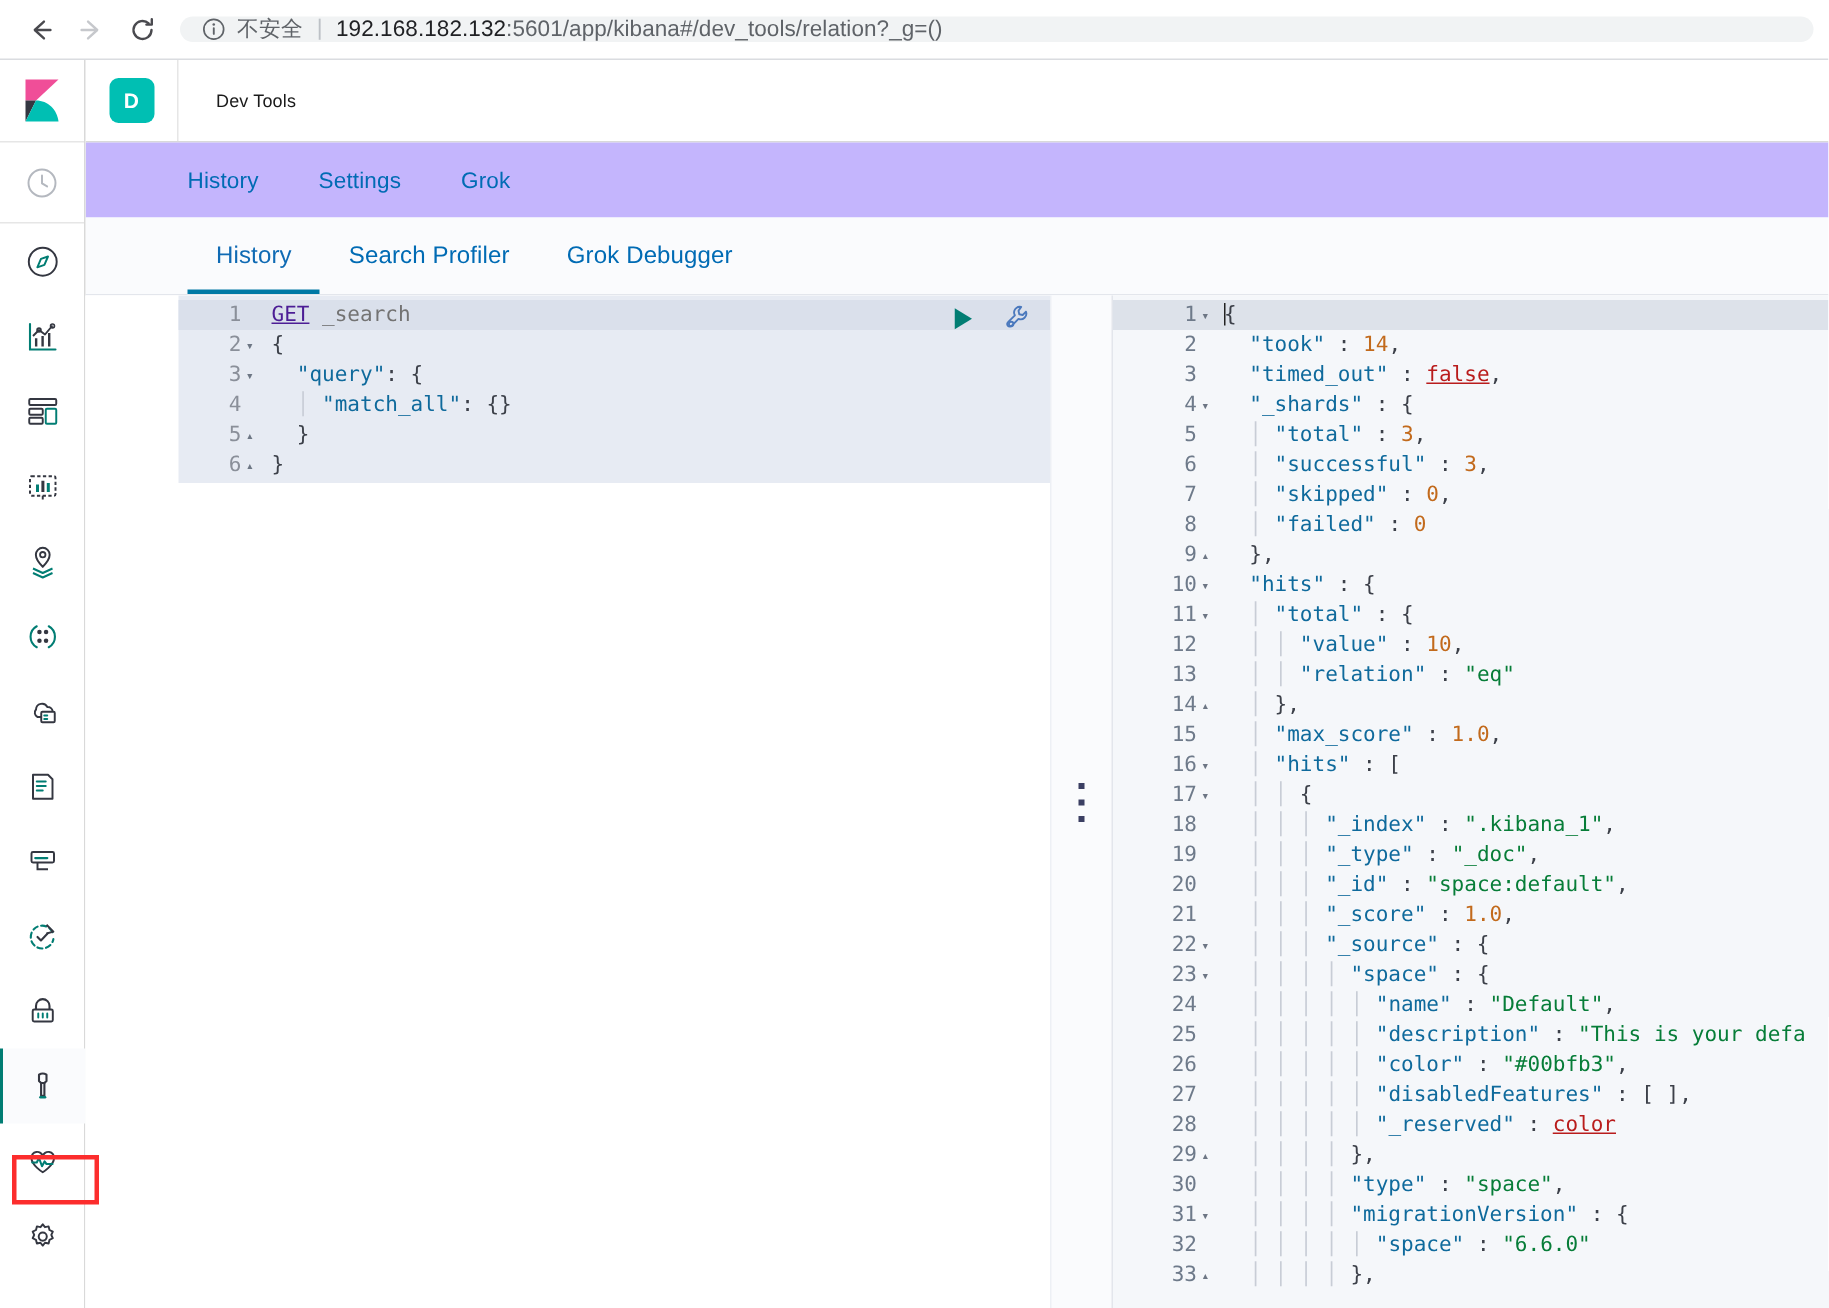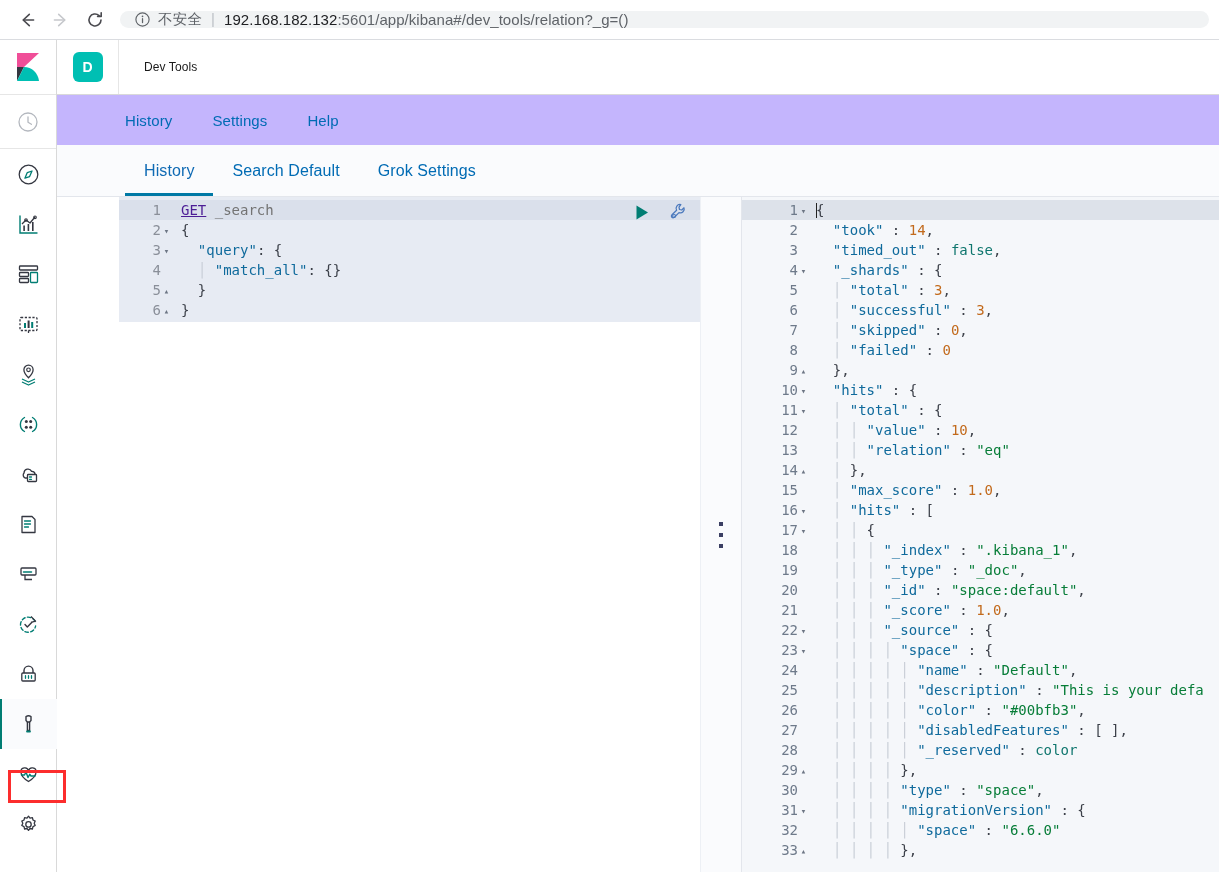--- a/index.html
+++ b/index.html
@@ -226,21 +226,21 @@
   .code { flex: 1 1 auto; color: #1a4a6e; padding-left: 4px; position: relative; }
   .pane-left .code { padding-left: 6px; }
   .ind { color: #c8cdd6; }
 
   
   .k-method { color: #4c1d95; text-decoration: underline; }
   .k-url    { color: #737373; }
   .k-key    { color: #0f6a9c; }
   .k-str    { color: #077d38; }
   .k-num    { color: #c26a1c; }
-  .k-bool   { color: #0f766e; }
+  .k-bool   { color: #b91c1c; text-decoration: underline; }
   .k-punc   { color: #3c4049; }
 
   .cursor {
     display: inline-block; width: 1px; height: 15px;
     background: #222; vertical-align: -3px;
     margin-right: -1px;
   }
 
   .editor-actions {
     position: absolute;
@@ -432,27 +432,27 @@
     <div class="app-header">
       <div class="app-badge-wrap">
         <div class="app-badge">D</div>
       </div>
       <div class="app-title">Dev Tools</div>
     </div>
 
     <div class="subnav">
       <a href="#">History</a>
       <a href="#">Settings</a>
-      <a href="#">Help</a>
+      <a href="#">Grok</a>
     </div>
 
     <div class="tabs">
       <div class="tab active">History</div>
-      <div class="tab">Search Default</div>
-      <div class="tab">Grok Settings</div>
+      <div class="tab">Search Profiler</div>
+      <div class="tab">Grok Debugger</div>
     </div>
 
     <div class="workspace">
 
       <div class="pane-left">
         <div class="editor">
           <div class="editor-actions">
             <span class="play-btn">
               <svg width="19" height="19" viewBox="0 0 19 19">
                 <path d="M4.5 2.5 16 9.5 4.5 16.5z" fill="#017d73"></path>

